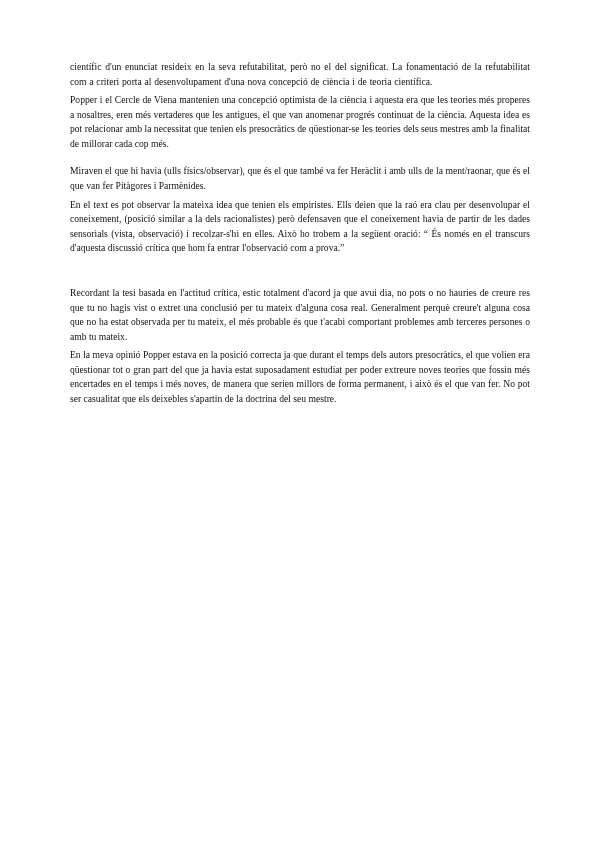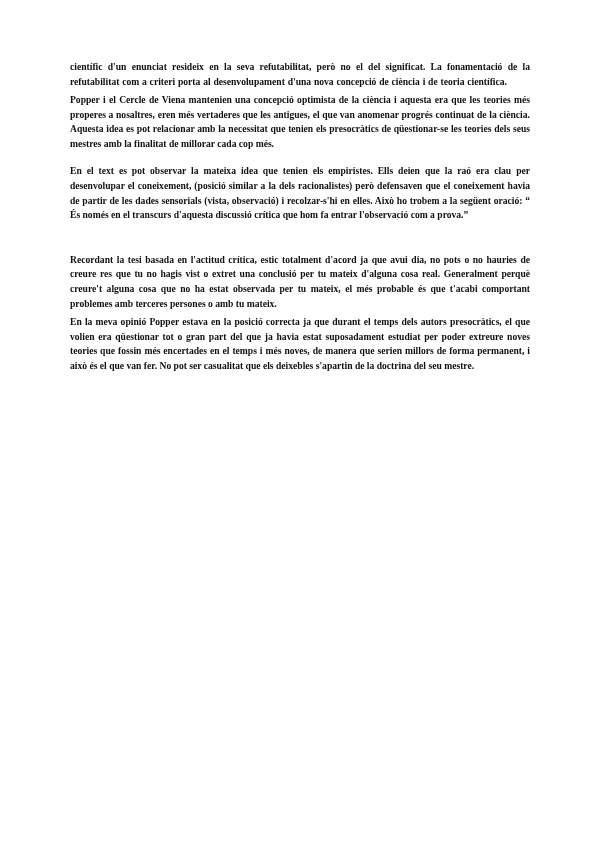--- a/index.html
+++ b/index.html
@@ -14,21 +14,20 @@
     color: #000000;
     overflow: hidden;
   }
   .page {
     position: relative;
     width: 600px;
     height: 848px;
     background: #ffffff;
     box-sizing: border-box;
     padding: 60px 70px 40px 70px;
-    font-weight: bold;
   }
   .doc-body {
     font-size: 9.6px;
     line-height: 1.52;
     text-align: justify;
     text-justify: inter-word;
     color: #111111;
   }
   .para {
     margin: 0;
@@ -53,20 +52,21 @@
 
 <div class="page">
   <div class="doc-body">
 
     <p class="para first-line-loose">científic d'un enunciat  resideix en la seva refutabilitat, però no el del significat. La fonamentació de la refutabilitat com a criteri porta al desenvolupament d'una nova concepció de ciència i de teoria científica.</p>
 
     <p class="para">Popper i el Cercle de Viena mantenien una concepció optimista de la ciència i aquesta era que les teories més properes a nosaltres, eren més vertaderes que les antigues, el que van anomenar progrés continuat de la ciència. Aquesta idea es pot relacionar amb la necessitat que tenien els presocràtics de qüestionar-se les teories dels seus mestres amb la finalitat de millorar cada cop més.</p>
 
     <div class="spacer-block"></div>
 
+    <p class="para">Miraven el que hi havia (ulls físics/observar), que és el que també va fer Heràclit i amb ulls de la ment/raonar, que és el que van fer Pitàgores i Parmènides.</p>
 
     <p class="para">En el text es pot observar la mateixa idea que tenien els empiristes. Ells deien que la raó era clau per desenvolupar el coneixement, (posició similar a la dels racionalistes) però defensaven que el coneixement havia de partir de les dades sensorials (vista, observació) i recolzar-s'hi en elles. Això ho trobem a la següent oració: “ És només en el transcurs d'aquesta discussió crítica que hom fa entrar l'observació com a prova.”</p>
 
     <div class="spacer-block big"></div>
     <div class="spacer-block"></div>
 
     <p class="para">Recordant la tesi basada en l'actitud crítica, estic totalment d'acord ja que avui dia, no pots o no hauries de creure  res que tu no hagis vist o extret una conclusió per tu mateix d'alguna cosa real. Generalment perquè creure't alguna cosa que no ha estat observada per tu mateix, el més probable és que t'acabi comportant problemes amb terceres persones o amb tu mateix.</p>
 
     <p class="para">En la meva opinió Popper estava en la posició correcta ja que durant el temps dels autors presocràtics, el que volien era qüestionar tot o gran part del que ja havia estat suposadament estudiat per poder extreure noves teories que fossin més encertades en el temps i més noves, de manera que serien millors de forma permanent, i això és el que van fer. No pot ser casualitat que els deixebles s'apartin de la doctrina del seu mestre.</p>
 

